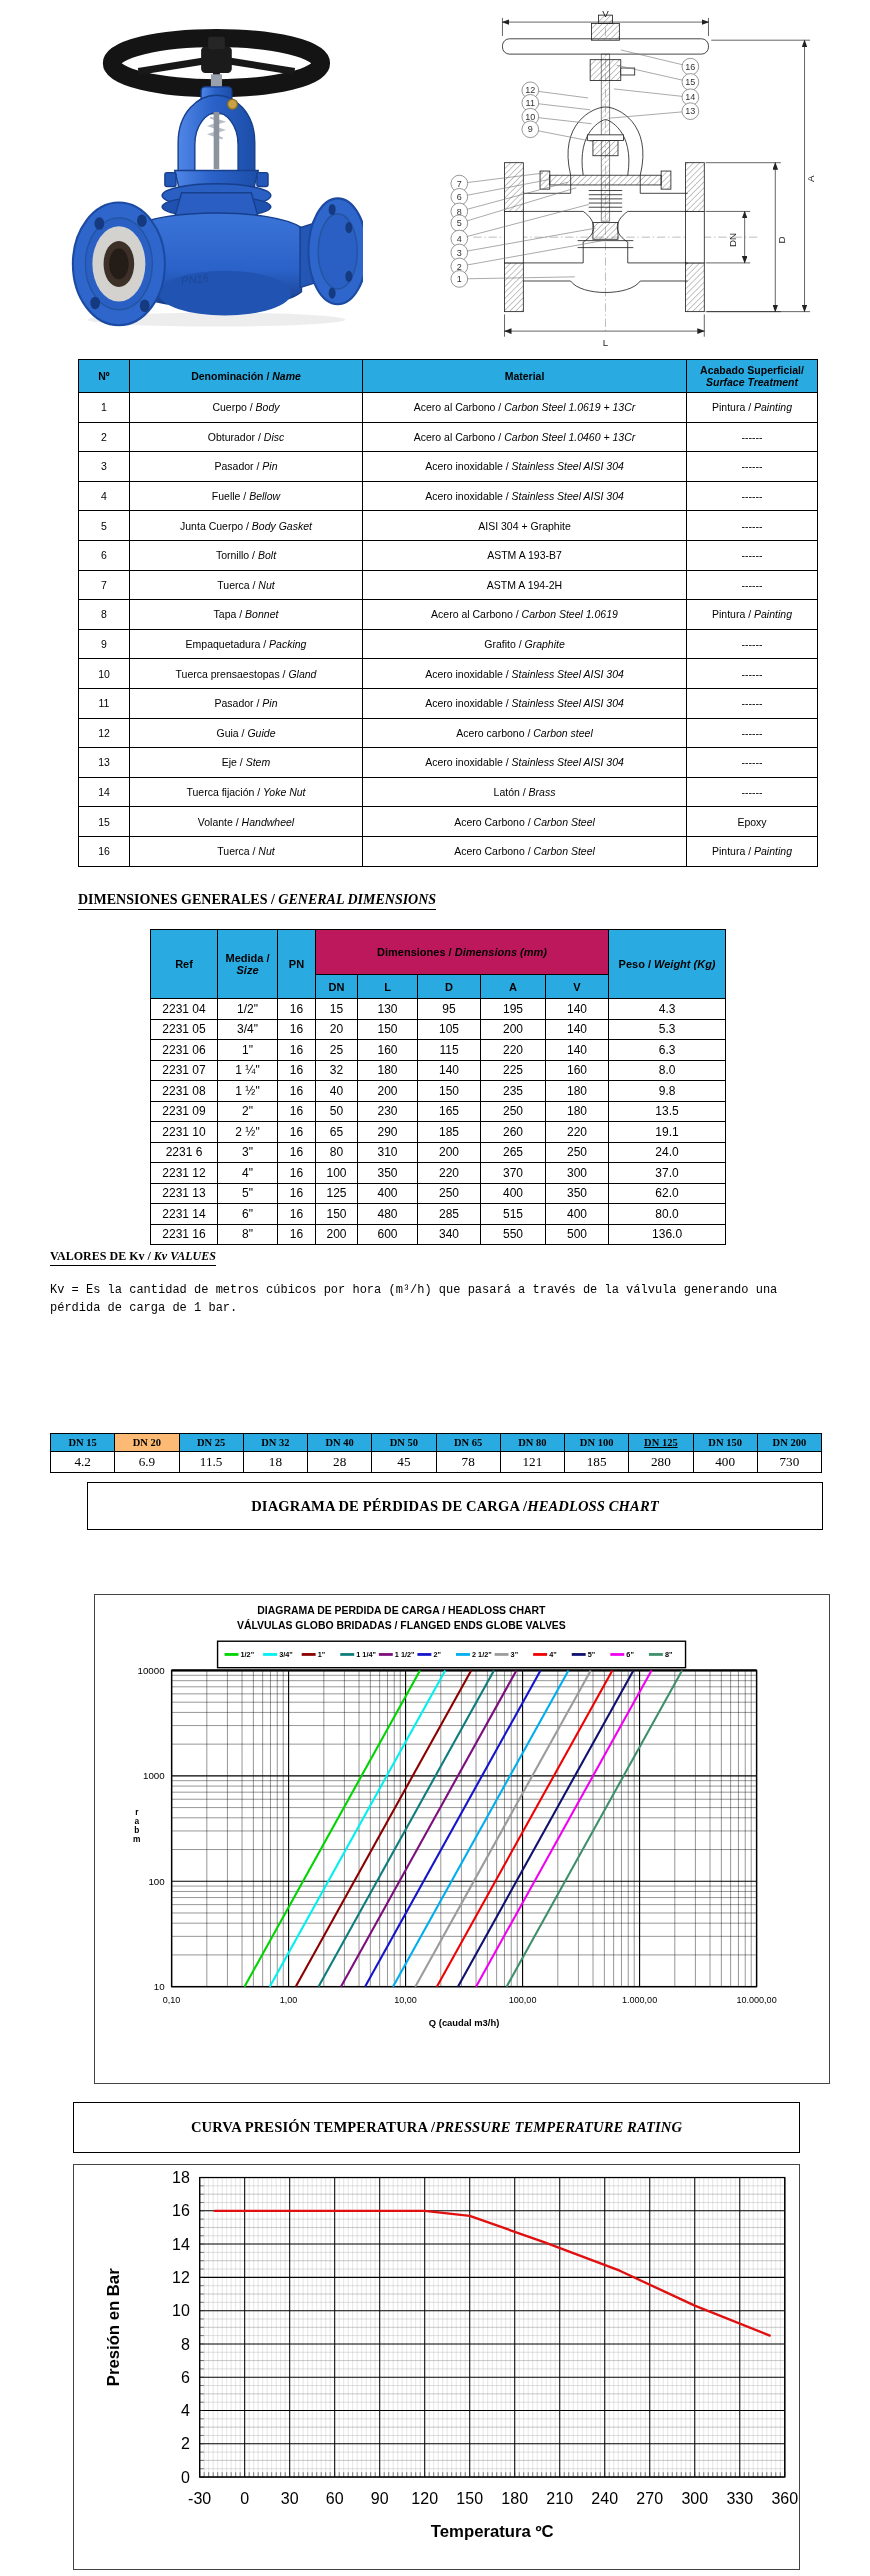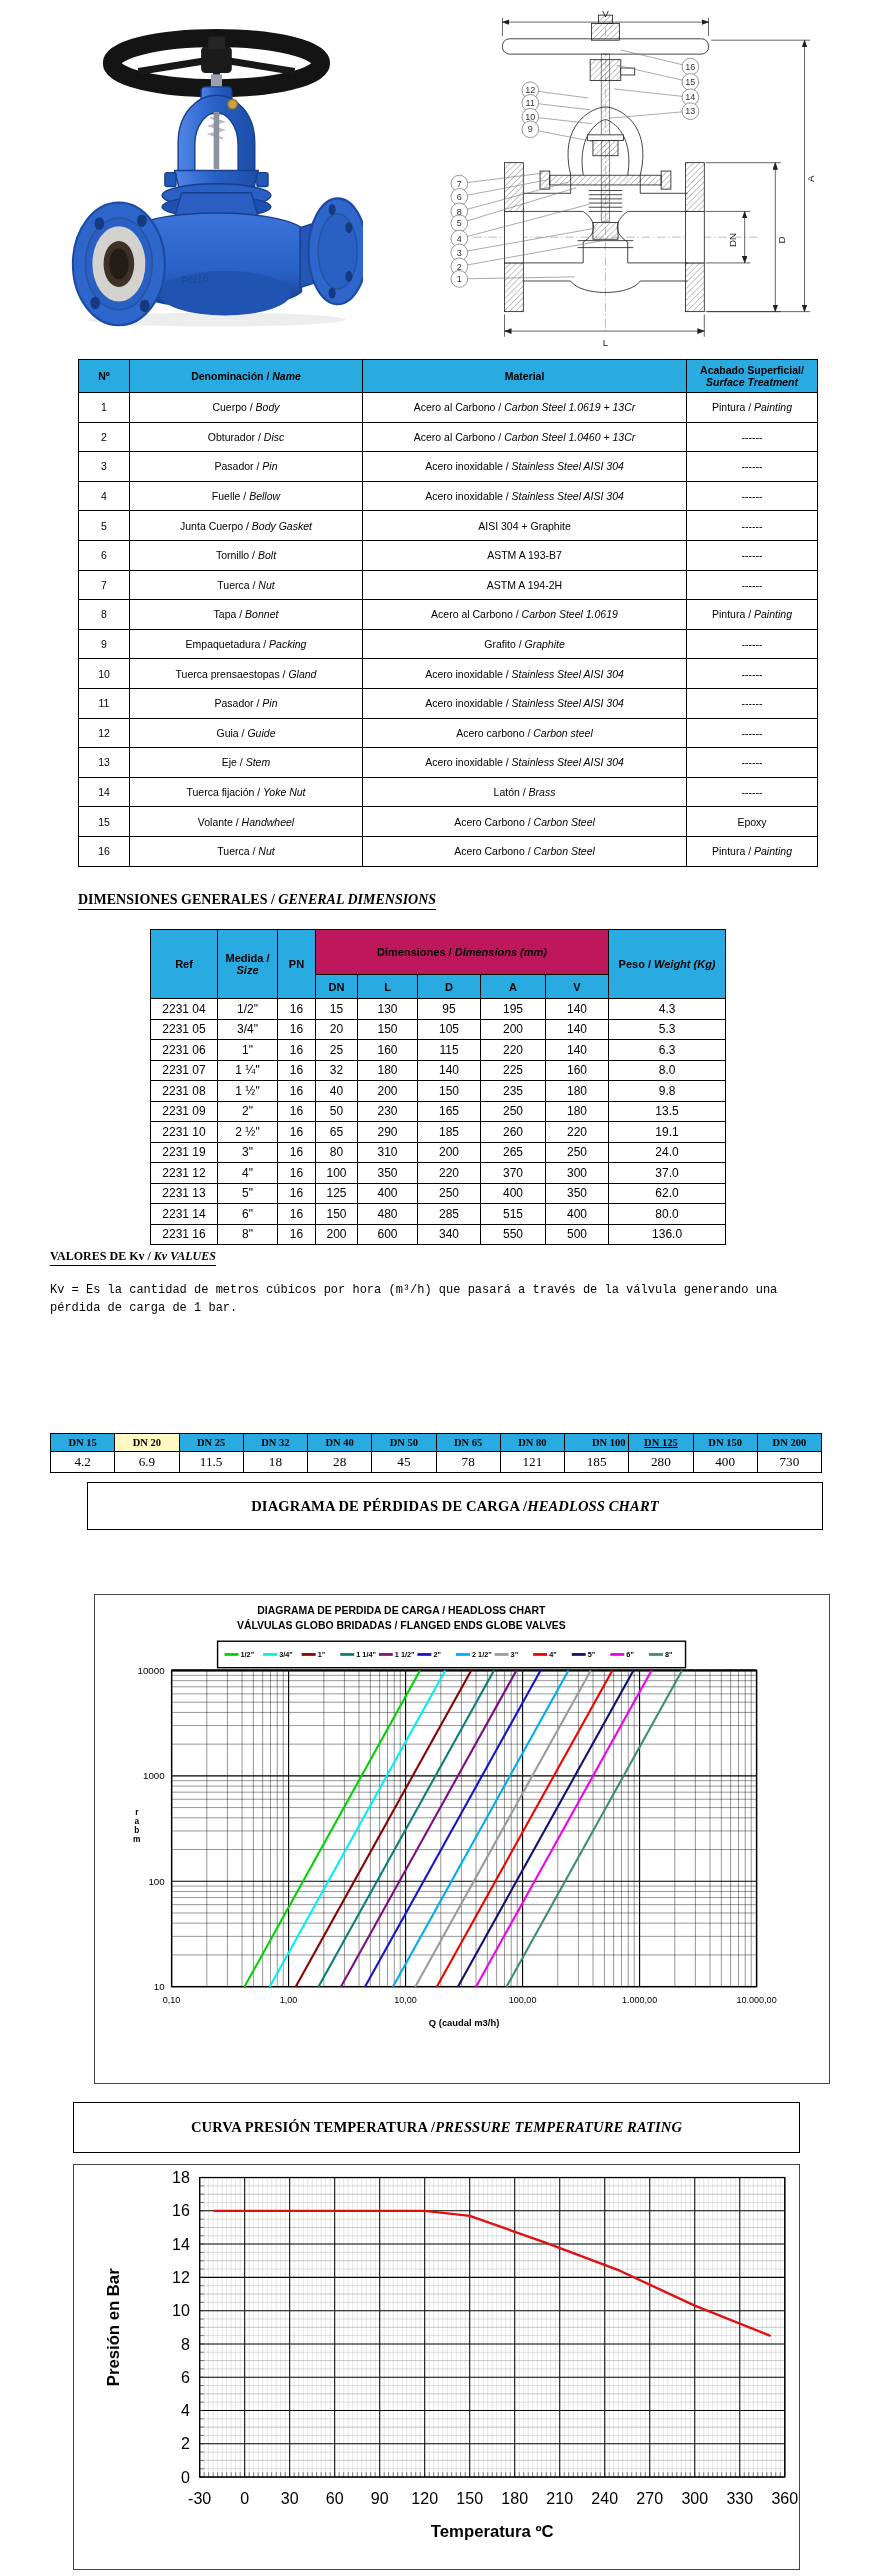--- a/index.html
+++ b/index.html
@@ -452,21 +452,21 @@
             <td>2 ½"</td>
             <td>16</td>
             <td>65</td>
             <td>290</td>
             <td>185</td>
             <td>260</td>
             <td>220</td>
             <td>19.1</td>
           </tr>
           <tr>
-            <td>2231 19</td>
+            <td>2231 6</td>
             <td>3"</td>
             <td>16</td>
             <td>80</td>
             <td>310</td>
             <td>200</td>
             <td>265</td>
             <td>250</td>
             <td>24.0</td>
           </tr>
           <tr>
@@ -521,28 +521,28 @@
     <span class="section-head kv-head">VALORES DE Kv /<i>  Kv VALUES</i></span>
   </div>
   <div class="abs kv-paragraph" style="left:50px;top:1281px;width:773px;">
     <div class="es">Kv = Es la cantidad de metros cúbicos por hora (m³/h) que pasará a través de la válvula generando una pérdida de carga de 1 bar.</div>
   </div>
   <div class="abs" style="left:50px;top:1433px;width:772px;">
     <table class="kv-table" style="width:772px;">
       <thead>
           <tr id="kv-head-row">
             <th style="background: rgb(41, 171, 226);">DN 15</th>
-            <th style="background: #fef9c3;">DN 20</th>
+            <th style="background: #fdba74;">DN 20</th>
             <th style="background: rgb(41, 171, 226); margin-top: 36px;">DN 25</th>
             <th style="background: rgb(41, 171, 226);">DN 32</th>
             <th style="background: rgb(41, 171, 226);">DN 40</th>
             <th style="background: rgb(41, 171, 226);">DN 50</th>
             <th style="background: rgb(41, 171, 226);">DN 65</th>
             <th style="background: rgb(41, 171, 226);">DN 80</th>
-            <th style="background: rgb(41, 171, 226); text-align: right;">DN 100</th>
+            <th style="background: rgb(41, 171, 226);">DN 100</th>
             <th style="background: rgb(41, 171, 226); text-decoration: underline;">DN 125</th>
             <th style="background: rgb(41, 171, 226);">DN 150</th>
             <th style="background: rgb(41, 171, 226);">DN 200</th>
           </tr>
         </thead>
       <tbody>
           <tr id="kv-val-row">
             <td>4.2</td>
             <td>6.9</td>
             <td>11.5</td>

